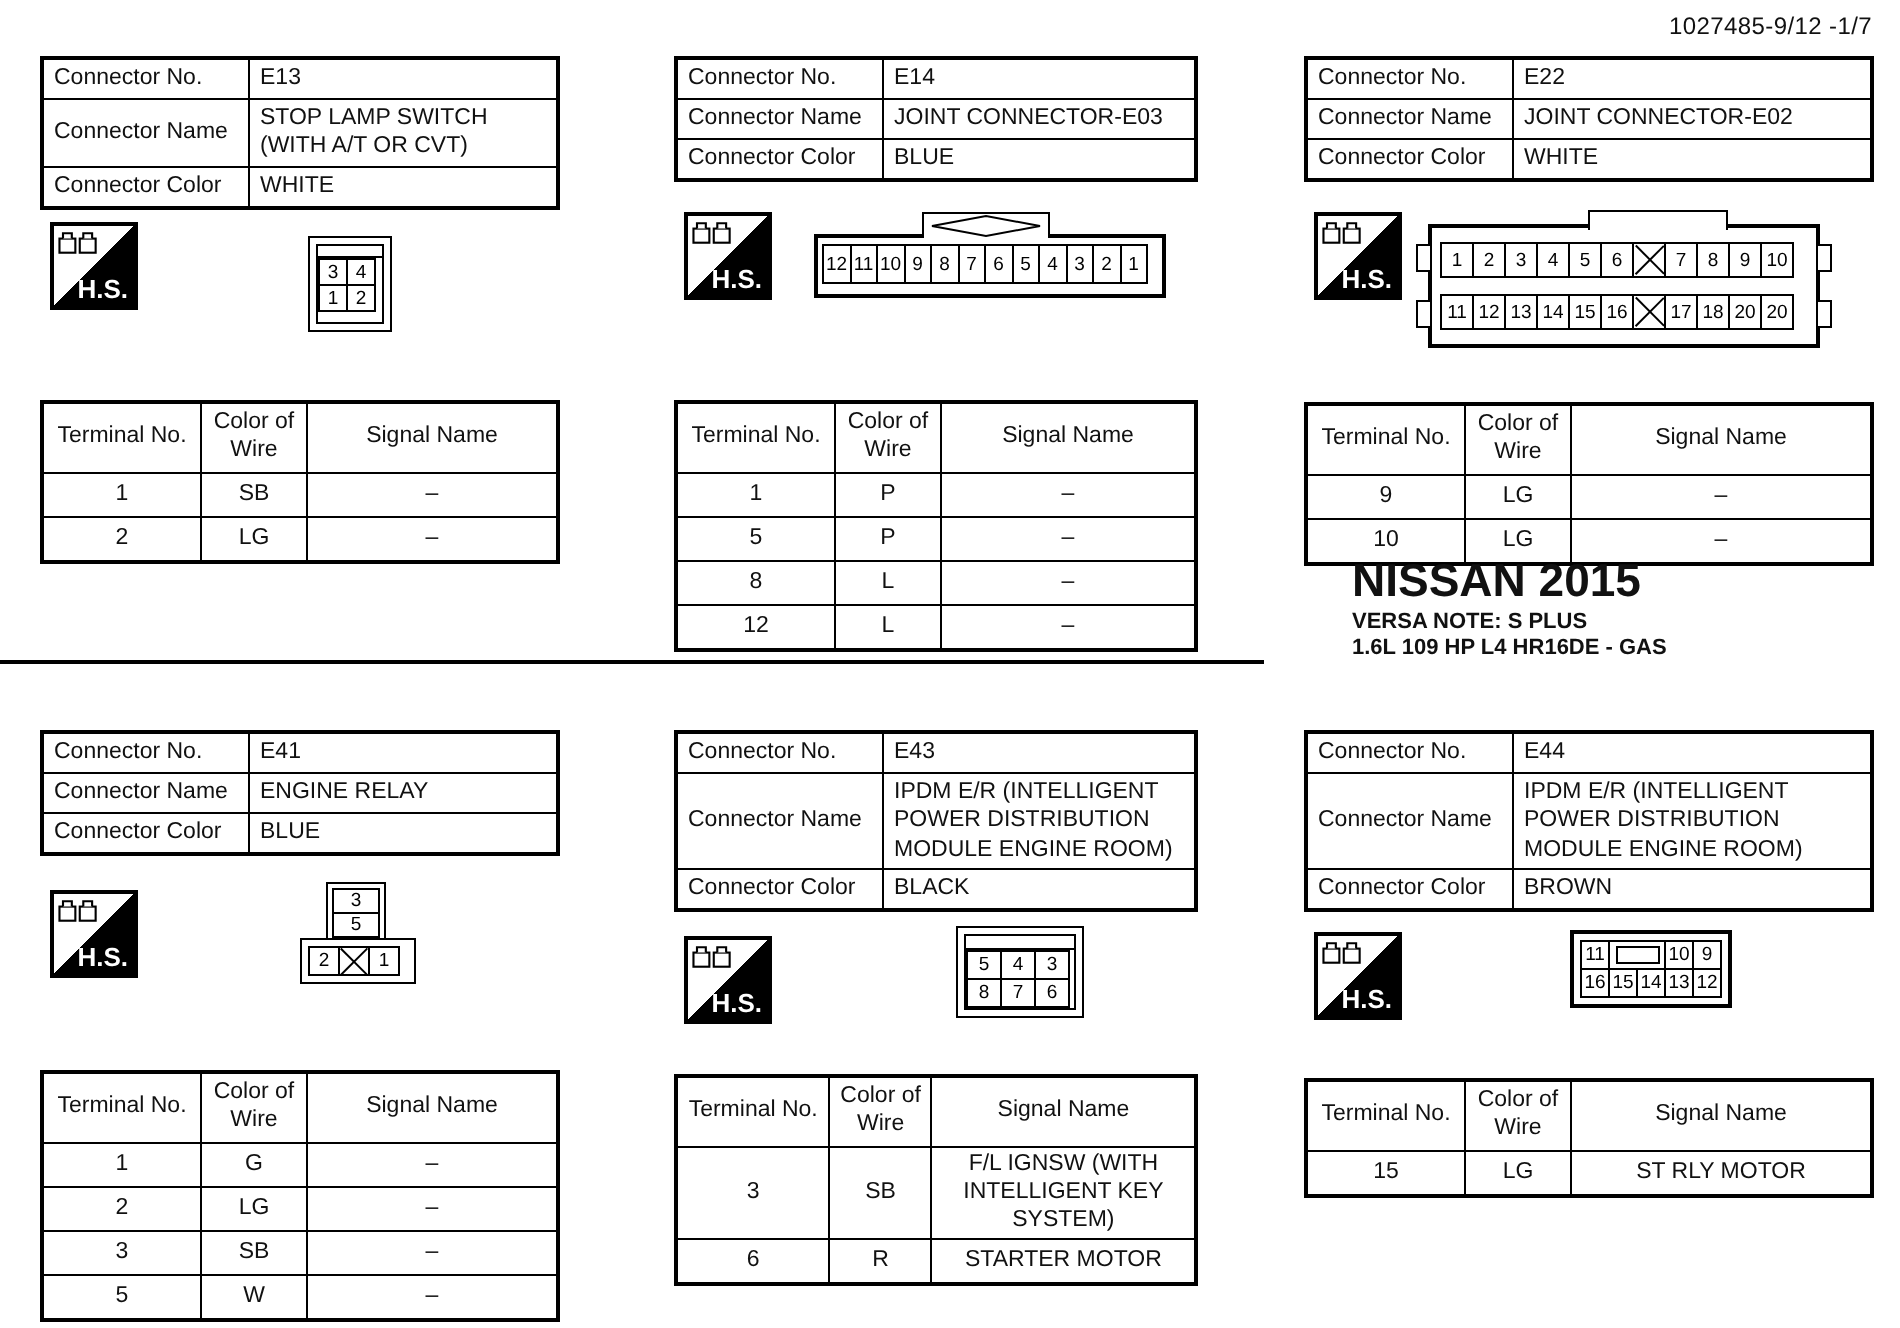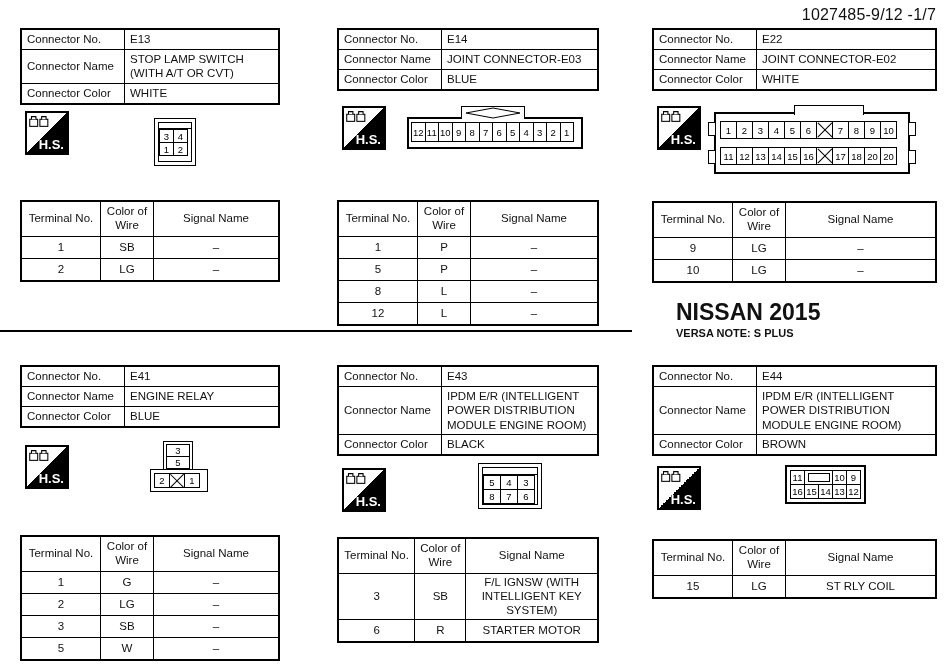--- a/index.html
+++ b/index.html
@@ -1,19 +1,19 @@
 <!DOCTYPE html>
 <html><head>
 <meta charset="utf-8">
 <style>
   html,body{margin:0;padding:0;background:#fff;}
   #page{position:relative;width:950px;height:664px;background:#fff;overflow:hidden;
         font-family:"Liberation Sans",sans-serif;color:#111;}
 
-  .doc-code{position:absolute;top:6px;right:14px;font-size:16px;letter-spacing:.2px;}
+  .doc-code{position:absolute;top:6px;right:14px;font-size:12px;letter-spacing:.2px;}
 
   .section{position:absolute;}
 
   
   table.info{border-collapse:collapse;position:absolute;top:0;left:0;border:2px solid #000;background:#fff;}
   table.info td{border:1px solid #000;font-size:11.5px;padding:2px 5px;line-height:1.25;height:15px;vertical-align:middle;}
   table.info td.lbl{width:92px;white-space:nowrap;}
 
   
   table.term{border-collapse:collapse;position:absolute;left:0;border:2px solid #000;background:#fff;}
@@ -73,21 +73,21 @@
   .e41-bottom{width:58px;box-sizing:border-box;border:1.5px solid #000;padding:3px;background:#fff;}
   .p41b{width:16px;height:15px;}
 
   
   .diag-e44{position:absolute;box-sizing:border-box;border:2px solid #000;padding:3px;background:#fff;}
   .p44{width:15px;height:15px;}
   .p44w{width:29px;}
   .slot-rect{width:20px;height:7px;border:1px solid #000;}
 
   
-  .title-block{position:absolute;left:676px;top:276px;width:272px;line-height:1.22;margin-top:22px;}
+  .title-block{position:absolute;left:676px;top:276px;width:272px;line-height:1.22;}
   .tb1{font-size:23px;font-weight:bold;margin-bottom:1px;}
   .tb2{font-size:11px;font-weight:bold;}
   .tb3{font-size:16px;font-weight:bold;}
   .tb3 .site{color:#9e9e9e;font-weight:400;}
 
   .divider{position:absolute;top:330px;left:0;width:632px;height:2px;background:#000;}
 </style>
 </head>
 <body>
 
@@ -329,20 +329,21 @@
           <td>LG</td>
           <td>–</td>
           </tr>
       </tbody>
     </table>
   </div>
 
   <div class="title-block">
     <div class="tb1">NISSAN 2015</div>
     <div class="tb2">VERSA NOTE: S PLUS</div>
+    <div class="tb2">1.6L 109 HP L4 HR16DE - GAS</div>
   </div>
 
   <div class="section" style="left:20px;top:365px;width:260px;height:290px">
     <table class="info" style="width:260px">
         <tbody>
       <tr>
             <td class="lbl">Connector No.</td>
           <td>E41</td>
           </tr>
       <tr>
@@ -536,19 +537,19 @@
           <tr>
         <th class="c-no">Terminal No.</th>
         <th class="c-wire">Color of Wire</th>
         <th>Signal Name</th>
       </tr>
         </thead>
       <tbody>
         <tr>
           <td>15</td>
           <td>LG</td>
-          <td>ST RLY COIL</td>
+          <td>ST RLY MOTOR</td>
           </tr>
       </tbody>
     </table>
   </div>
 
 </div>
 
 </body></html>

